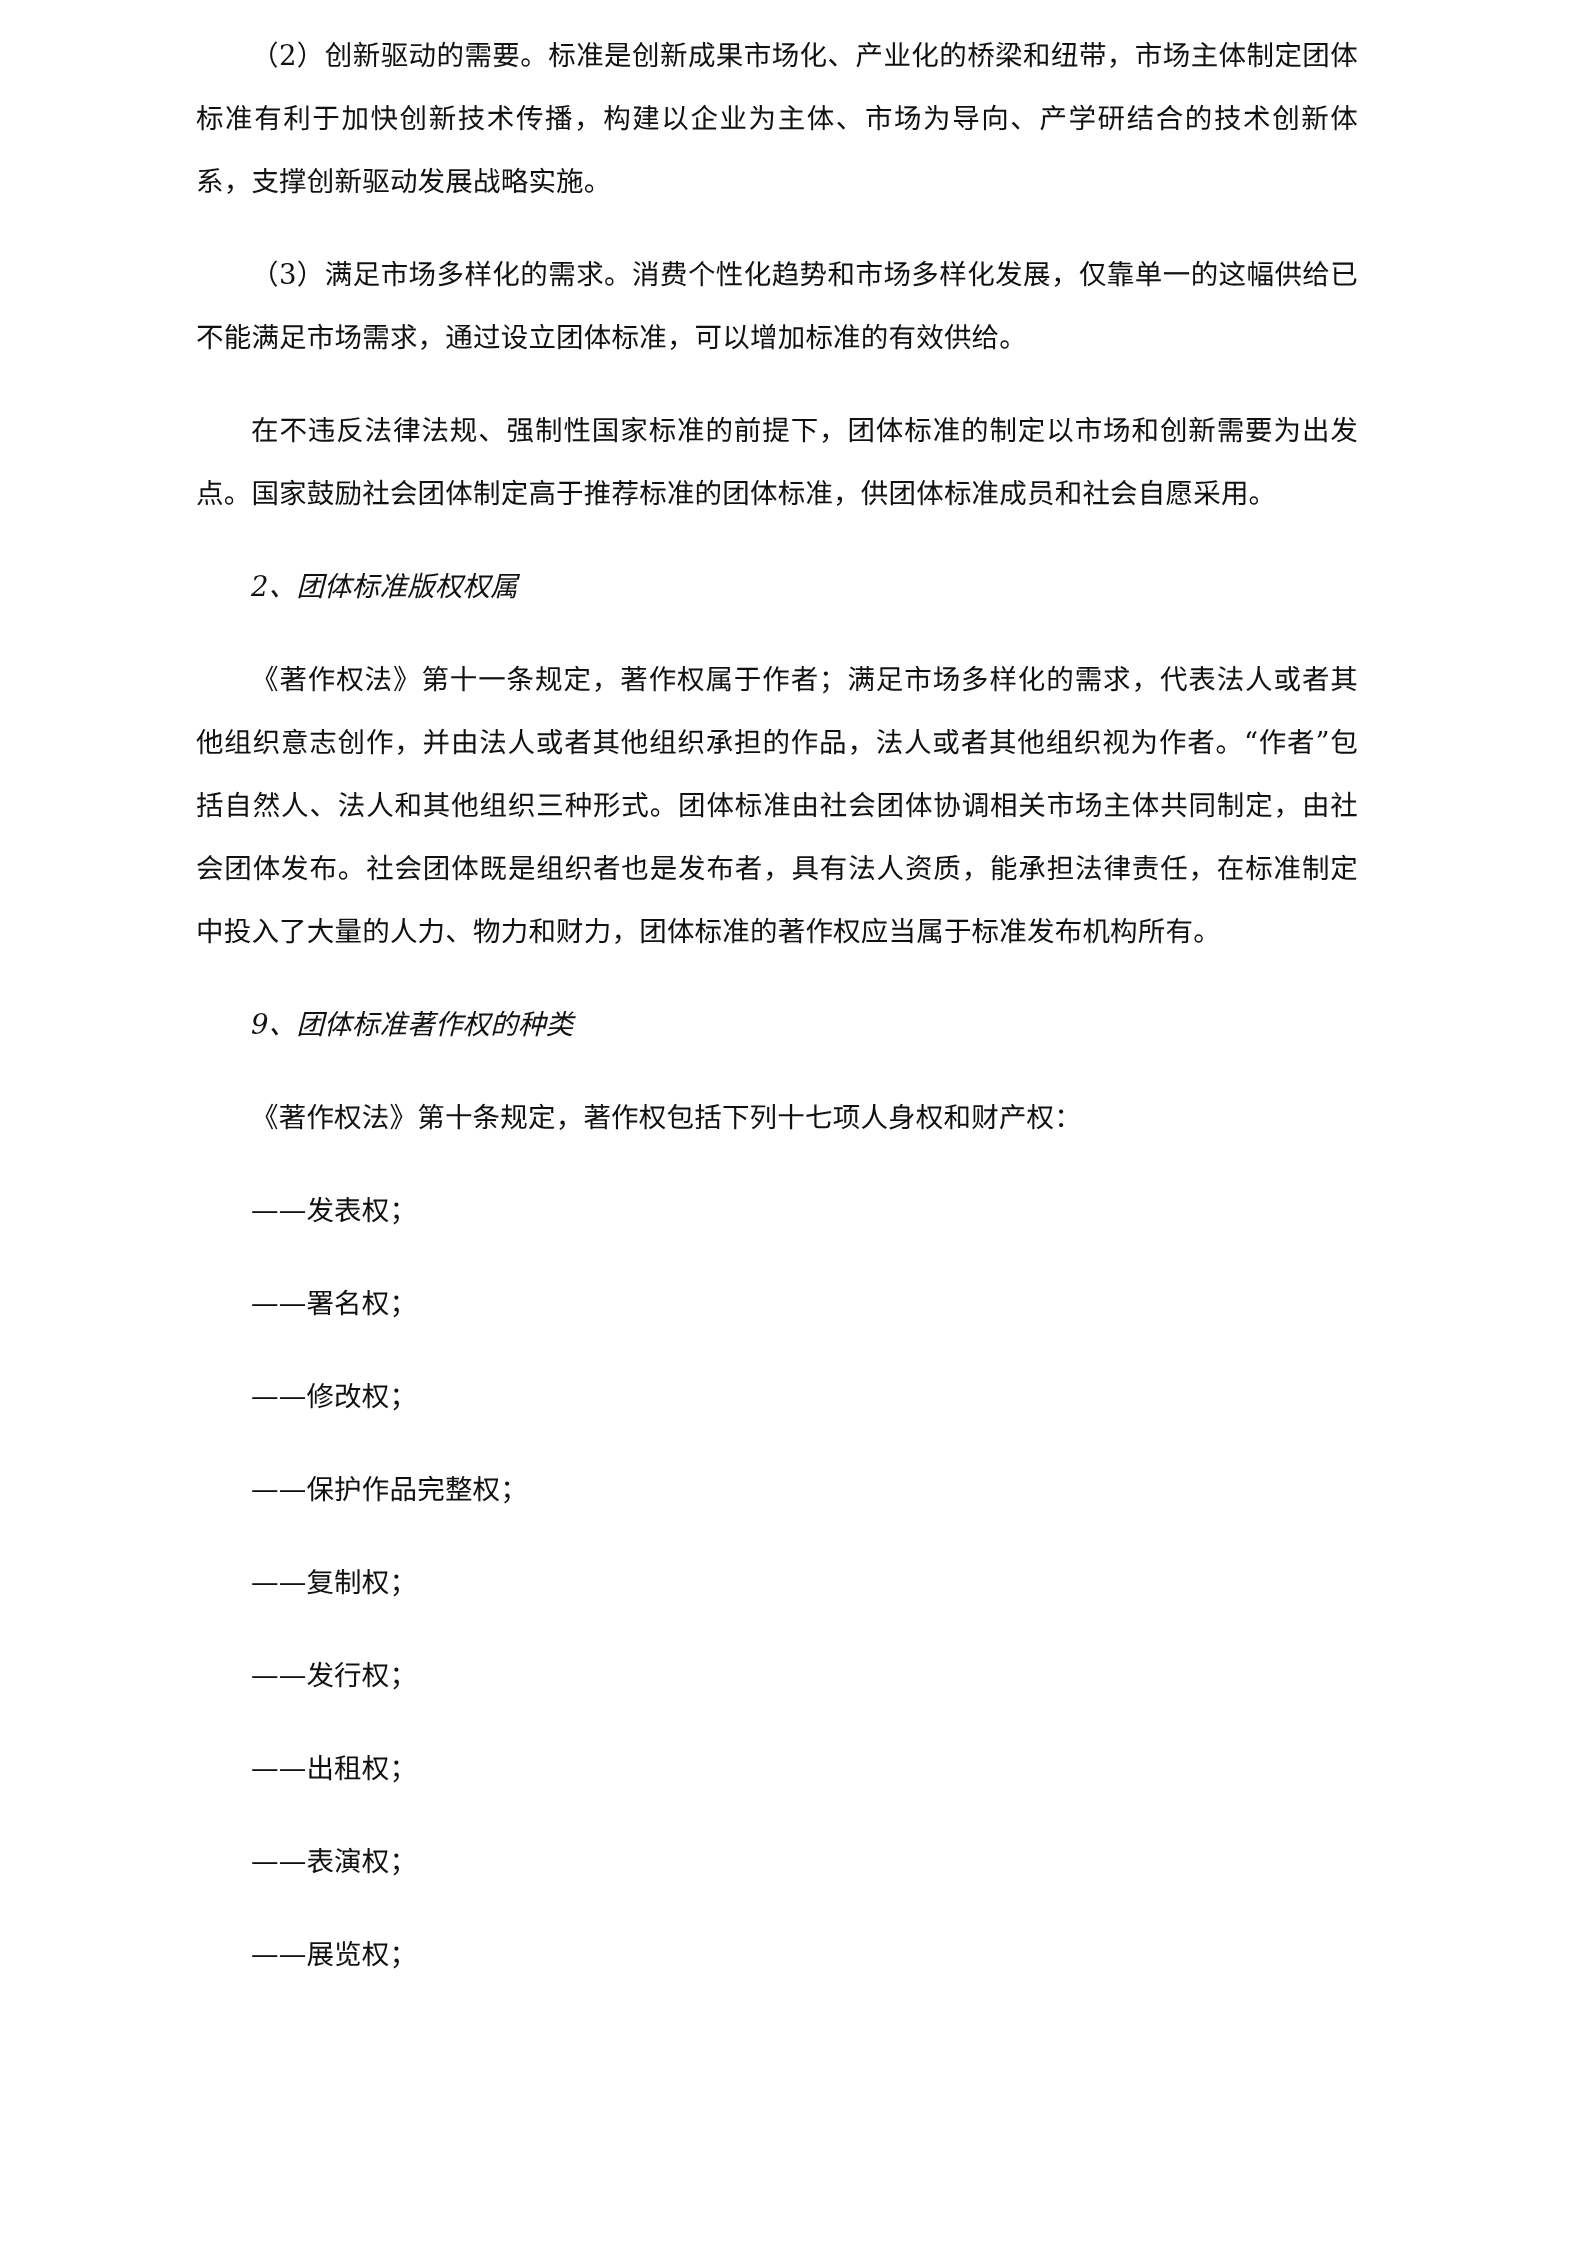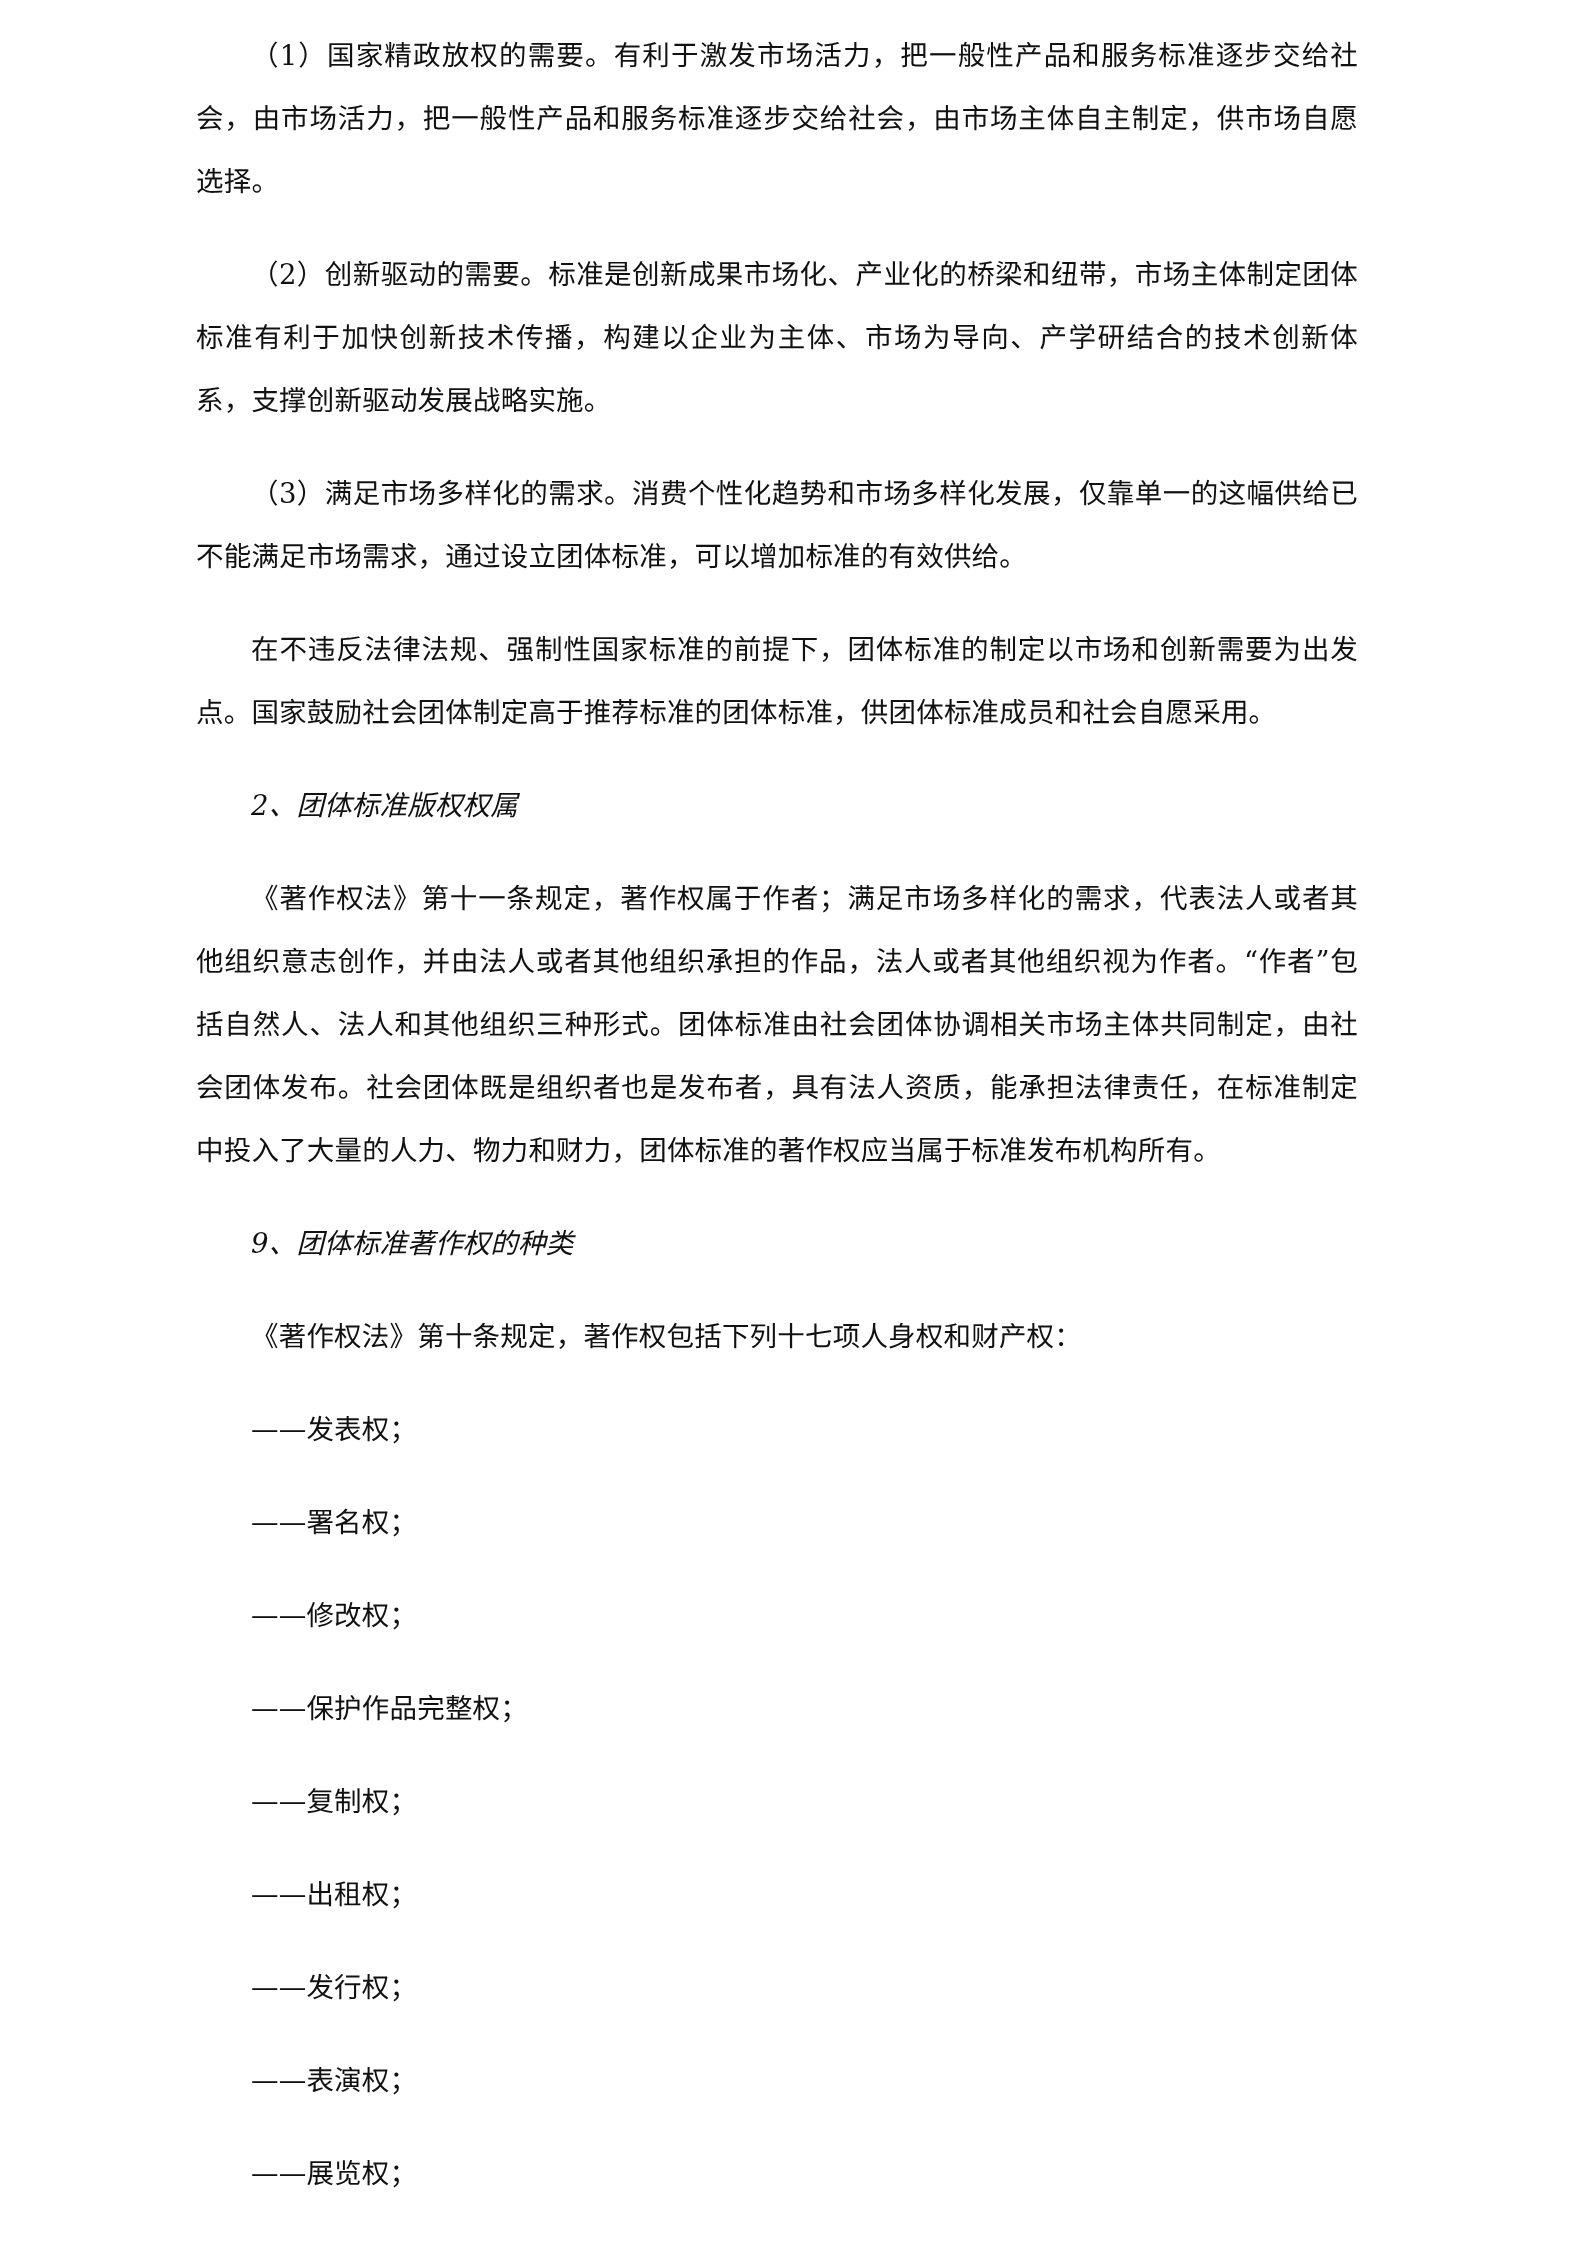--- a/index.html
+++ b/index.html
@@ -52,40 +52,39 @@
     text-indent: 2em;
     margin-bottom: 30px;
   }
 </style>
 </head>
 <body>
 
 <div class="page">
   <div class="content">
 
-    <p class="indent body-para">（1）国家精政放权的需要。有利于激发市场活力，把一般性产品和服务标准逐步交给社会，由市场活力，把一般性产品和服务标准逐步交给社会，由市场主体自主制定，供市场自愿选择。</p>
 
     <p class="indent body-para">（2）创新驱动的需要。标准是创新成果市场化、产业化的桥梁和纽带，市场主体制定团体标准有利于加快创新技术传播，构建以企业为主体、市场为导向、产学研结合的技术创新体系，支撑创新驱动发展战略实施。</p>
 
     <p class="indent body-para">（3）满足市场多样化的需求。消费个性化趋势和市场多样化发展，仅靠单一的这幅供给已不能满足市场需求，通过设立团体标准，可以增加标准的有效供给。</p>
 
     <p class="indent body-para">在不违反法律法规、强制性国家标准的前提下，团体标准的制定以市场和创新需要为出发点。国家鼓励社会团体制定高于推荐标准的团体标准，供团体标准成员和社会自愿采用。</p>
 
     <p class="heading">2、团体标准版权权属</p>
 
     <p class="indent body-para">《著作权法》第十一条规定，著作权属于作者；满足市场多样化的需求，代表法人或者其他组织意志创作，并由法人或者其他组织承担的作品，法人或者其他组织视为作者。“作者”包括自然人、法人和其他组织三种形式。团体标准由社会团体协调相关市场主体共同制定，由社会团体发布。社会团体既是组织者也是发布者，具有法人资质，能承担法律责任，在标准制定中投入了大量的人力、物力和财力，团体标准的著作权应当属于标准发布机构所有。</p>
 
     <p class="heading">9、团体标准著作权的种类</p>
 
     <p class="indent body-para">《著作权法》第十条规定，著作权包括下列十七项人身权和财产权：</p>
 
     <p class="list-item">——发表权；</p>
     <p class="list-item">——署名权；</p>
     <p class="list-item">——修改权；</p>
     <p class="list-item">——保护作品完整权；</p>
     <p class="list-item">——复制权；</p>
+    <p class="list-item">——发行权；</p>
     <p class="list-item">——出租权；</p>
-    <p class="list-item">——发行权；</p>
     <p class="list-item">——表演权；</p>
     <p class="list-item">——展览权；</p>
 
   </div>
 </div>
 
 </body></html>

